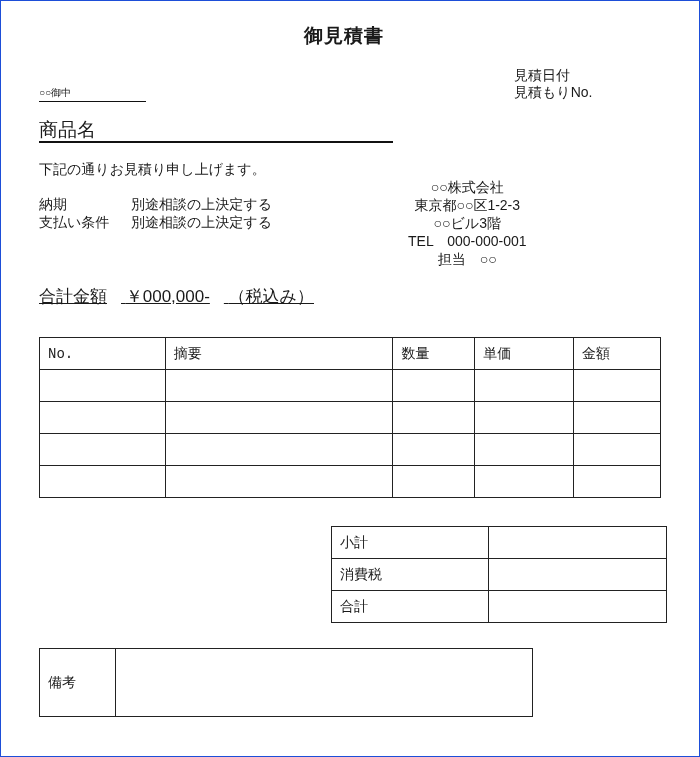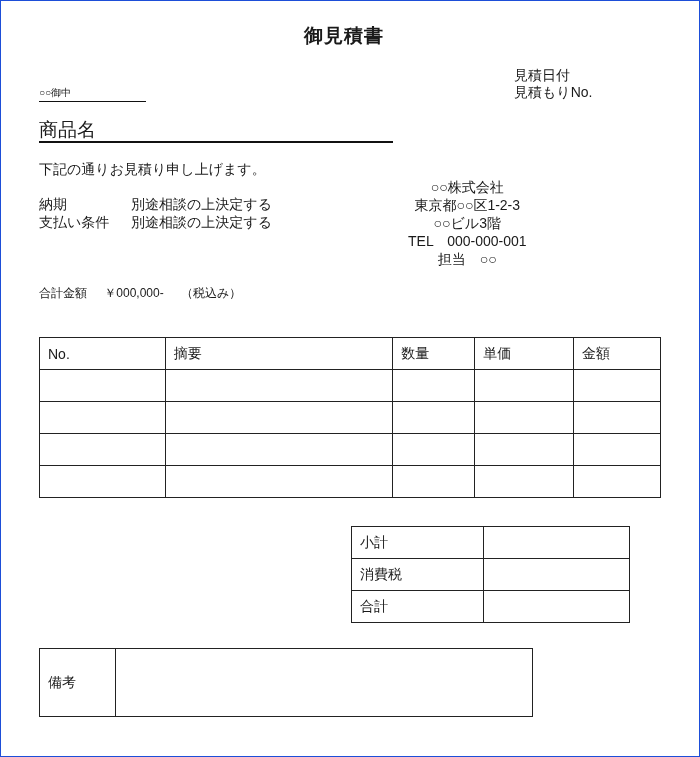--- a/index.html
+++ b/index.html
@@ -15,27 +15,27 @@
     .abs { position: absolute; white-space: nowrap; }
     .title { left: 0; width: 686px; top: 22px; text-align: center; font-size: 19px; font-weight: bold; letter-spacing: 1px; }
     .recipient { left: 38px; top: 84px; width: 107px; font-size: 10px; border-bottom: 1px solid #111; line-height: 16px; }
     .meta { left: 513px; top: 66px; font-size: 14px; line-height: 17px; }
     .product { left: 38px; top: 118px; width: 354px; font-size: 19px; border-bottom: 2px solid #111; line-height: 22px; }
     .greeting { left: 38px; top: 160px; font-size: 14px; }
     .terms { left: 38px; top: 194px; font-size: 14px; line-height: 18px; }
     .terms .row { display: flex; }
     .terms .k { width: 92px; }
     .company { left: 407px; top: 177px; font-size: 14px; line-height: 18px; text-align: center; }
-    .total { left: 38px; top: 284px; font-size: 12px; }
+    .total { left: 38px; top: 284px; font-size: 17px; text-decoration: underline; }
     .total span { margin-right: 14px; }
     table { border-collapse: collapse; position: absolute; }
     td { border: 1.5px solid #222; font-size: 14px; padding: 0 8px; vertical-align: middle; }
     .items { left: 38px; top: 336px; width: 622px; }
-    .items td { height: 31px; }
-    .summary { left: 330px; top: 525px; width: 279px; margin-left: 20px; }
+    .items td { height: 31px; font-family: Liberation Mono, monospace; }
+    .summary { left: 330px; top: 525px; width: 336px; }
     .summary td { height: 31px; }
     .remarks { left: 38px; top: 647px; width: 494px; }
     .remarks td { height: 67px; }
   </style>
 </head>
 <body>
 
 <div class="page">
   <div class="abs title">御見積書</div>
 

